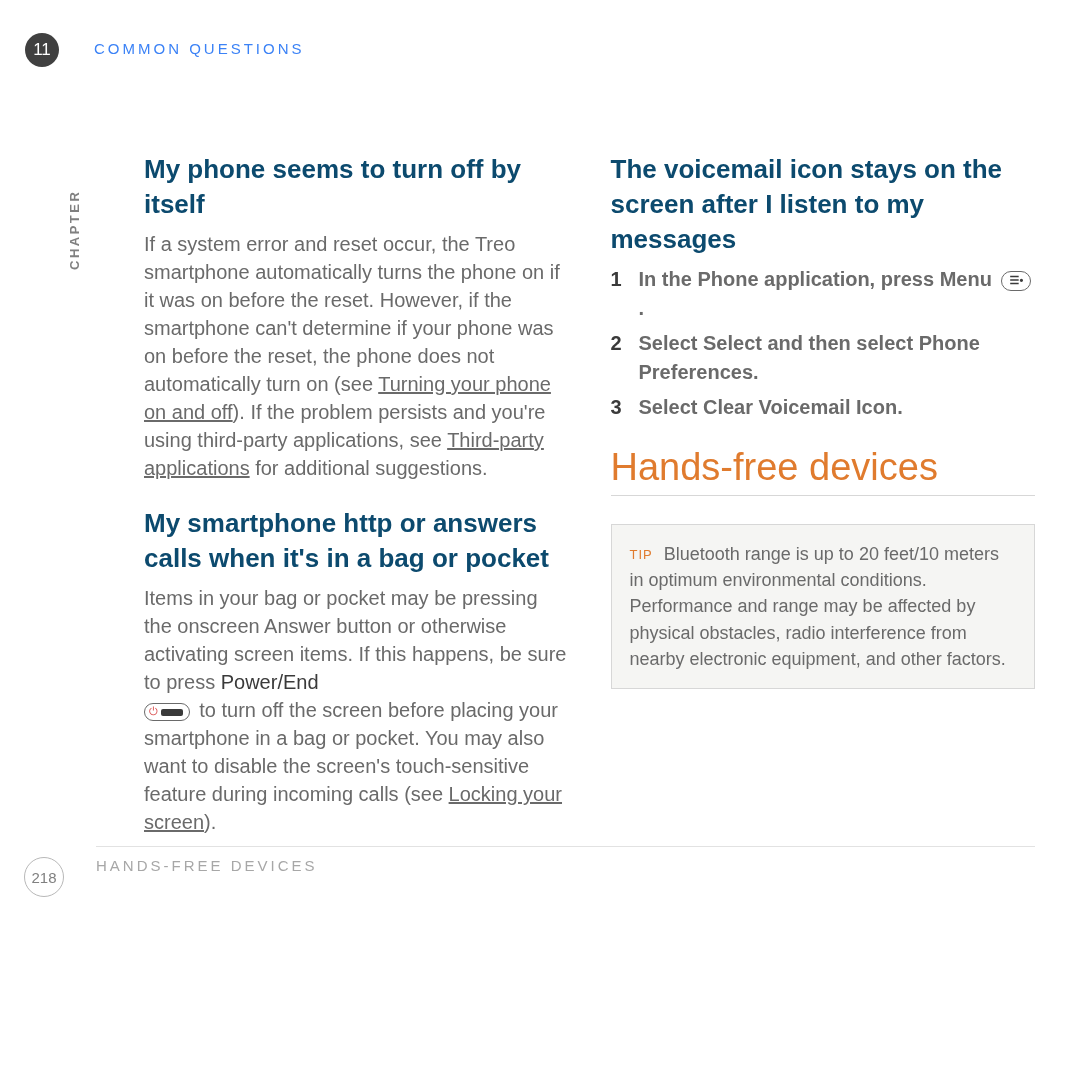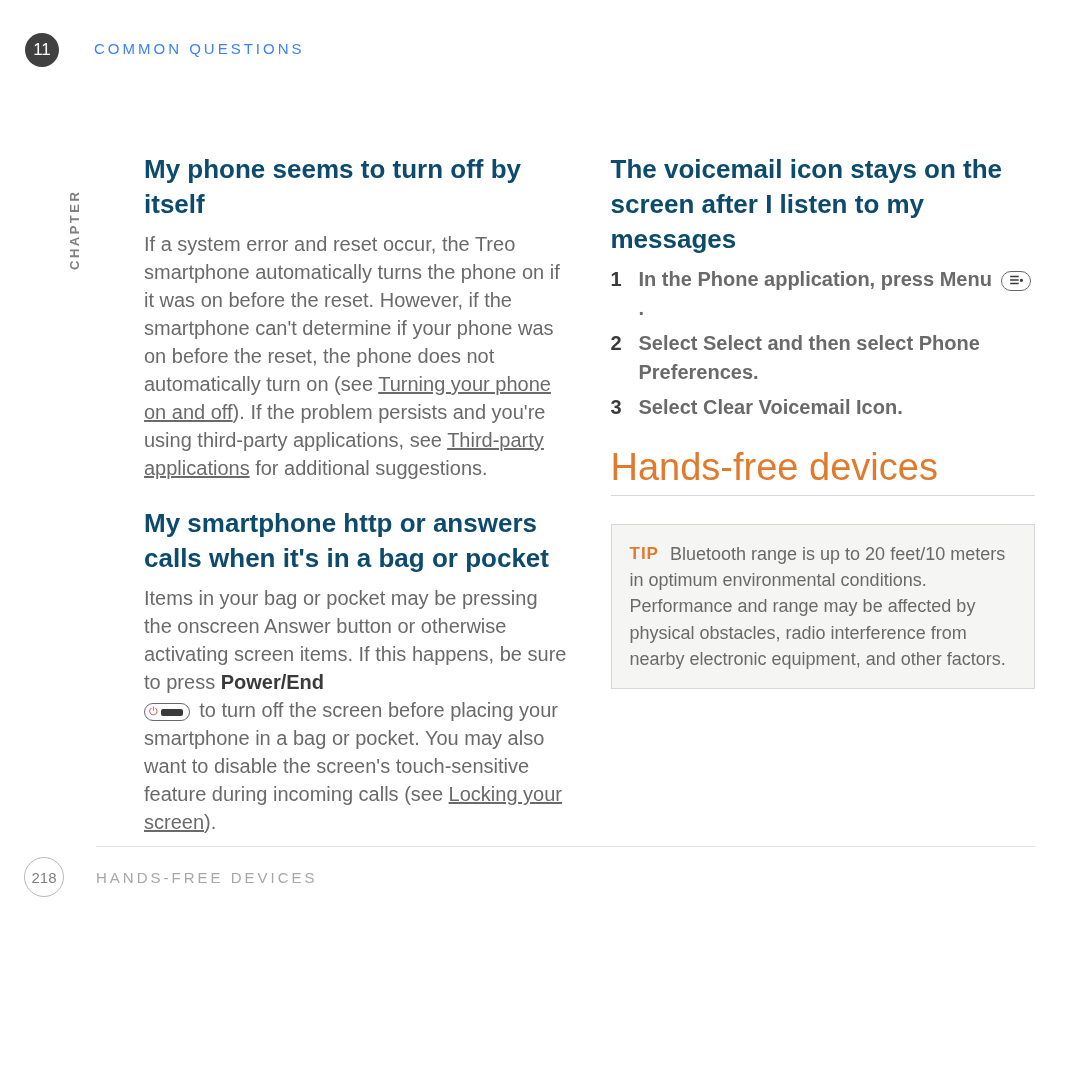--- a/index.html
+++ b/index.html
@@ -26,55 +26,55 @@
   .chapter-vertical-wrap { position: absolute; left: 35px; top: 175px; }
 
   .content {
     position: absolute; left: 144px; top: 152px; right: 45px;
     display: flex; gap: 42px;
   }
   .col { flex: 1; }
 
   .h3 { color: #0c4a6e; font-size: 26px; font-weight: 700; margin-bottom: 8px; line-height: 1.35; }
   .body { color: #6a6a6a; font-size: 20px; font-weight: 400; line-height: 1.4; margin-bottom: 24px; }
-  .body b, .bold { color: #3a3a3a; font-weight: 700; }
+  .body b, .bold { color: #3a3a3a; font-weight: 400; }
   .link { color: #6a6a6a; text-decoration: underline; }
 
   .ol { list-style: none; padding: 0; margin: 0 0 24px 0; }
   .ol li { display: flex; font-size: 20px; line-height: 1.45; color: #6a6a6a; margin-bottom: 6px; }
   .ol .num { color: #3a3a3a; font-weight: 700; width: 28px; flex-shrink: 0; }
   .ol .txt { flex: 1; font-weight: bold; }
 
   .section-title {
     color: #e07b2e; font-size: 38px; font-weight: 400; margin-top: 24px; margin-bottom: 6px;
   }
   .section-rule { border: none; border-top: 1px solid #d7d7d7; margin-bottom: 28px; }
 
   .tipbox {
     border: 1px solid #d7d7d7; background: #f5f5f3;
     padding: 16px 18px; font-size: 18px; line-height: 1.45; color: #6a6a6a;
   }
-  .tip-label { color: #e07b2e; font-size: 17px; font-weight: 700; letter-spacing: 1px; margin-right: 6px; vertical-align: 1px; }
+  .tip-label { color: #e07b2e; font-size: 13px; font-weight: 400; letter-spacing: 1px; margin-right: 6px; vertical-align: 1px; }
 
   .power-icon {
     display: inline-flex; align-items: center; vertical-align: middle;
     border: 1.5px solid #6a6a6a; border-radius: 12px; padding: 1px 6px 1px 4px; height: 18px;
     margin-right: 4px;
   }
   .power-icon .pwr { color: #d84a4a; font-size: 11px; margin-right: 3px; }
   .power-icon .bar { display:inline-block; width: 22px; height: 7px; background:#3a3a3a; border-radius:2px; }
 
   .menu-icon {
     display: inline-flex; align-items: center; justify-content: center; vertical-align: middle;
     border: 1.5px solid #6a6a6a; border-radius: 10px; width: 30px; height: 20px;
     font-size: 11px; color:#3a3a3a; margin-left: 4px;
   }
 
   .footer {
-    position: absolute; left: 24px; bottom: 32px; display: flex; align-items: center;
+    position: absolute; left: 24px; bottom: 32px; display: flex; 
   }
   .page-badge {
     width: 40px; height: 40px; border-radius: 50%; border: 1.5px solid #b8b8b8;
     display: flex; align-items: center; justify-content: center; color:#808080; font-size: 15px;
     margin-right: 32px;
   }
   .footer-title { font-size: 15px; letter-spacing: 3px; color: #a7a7a7; }
   .footer-rule { position:absolute; left:96px; right:45px; bottom:82px; border:none; border-top:1px solid #e2e2e2; }
 </style>
 </head>

